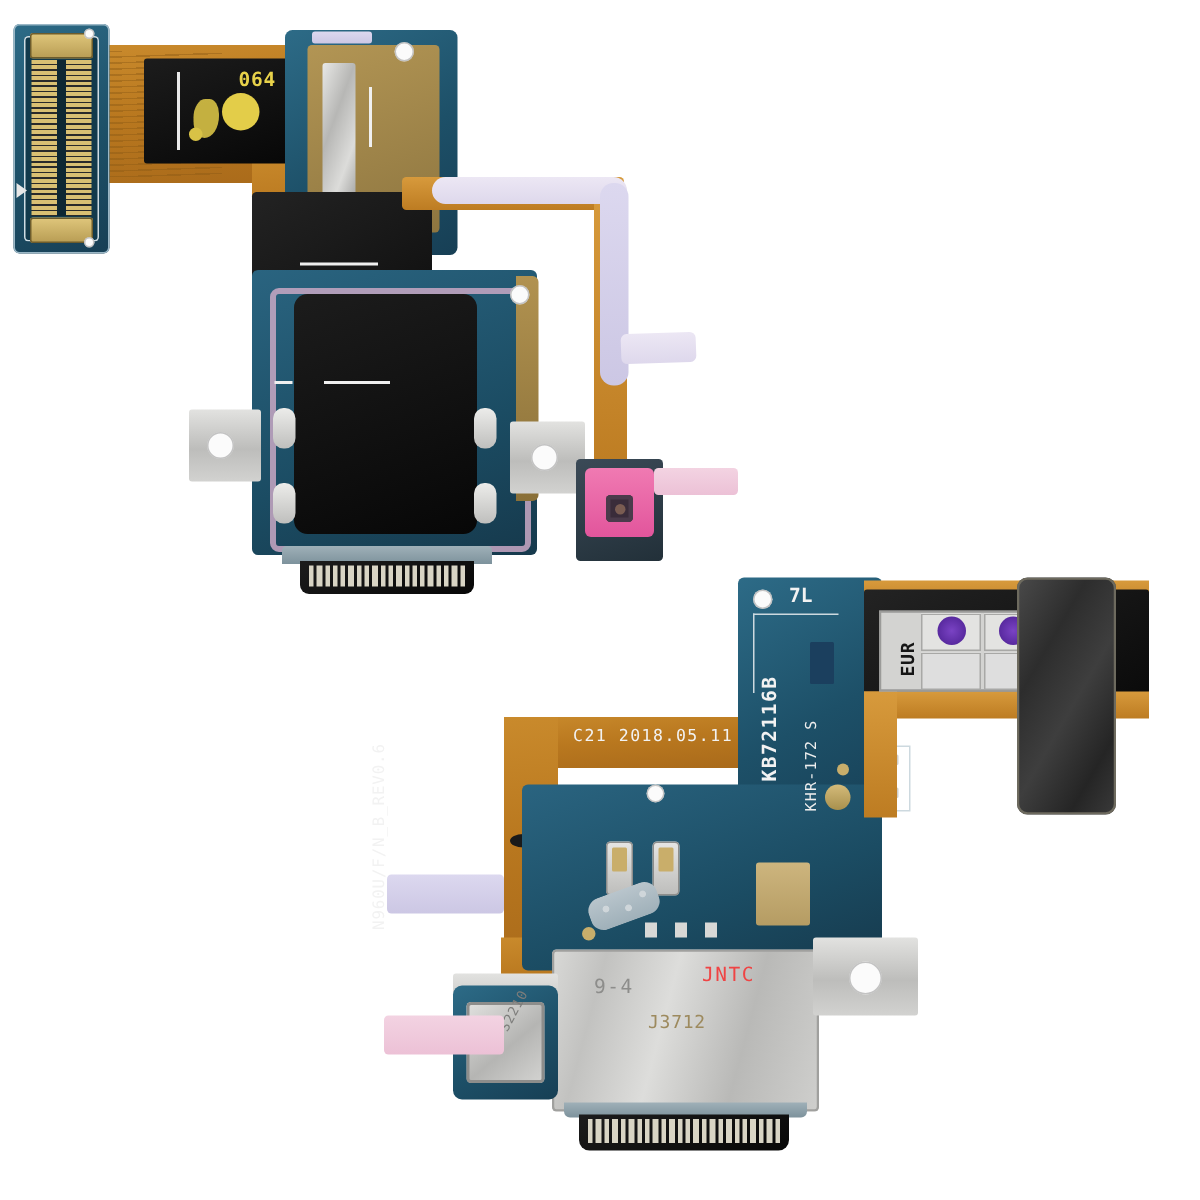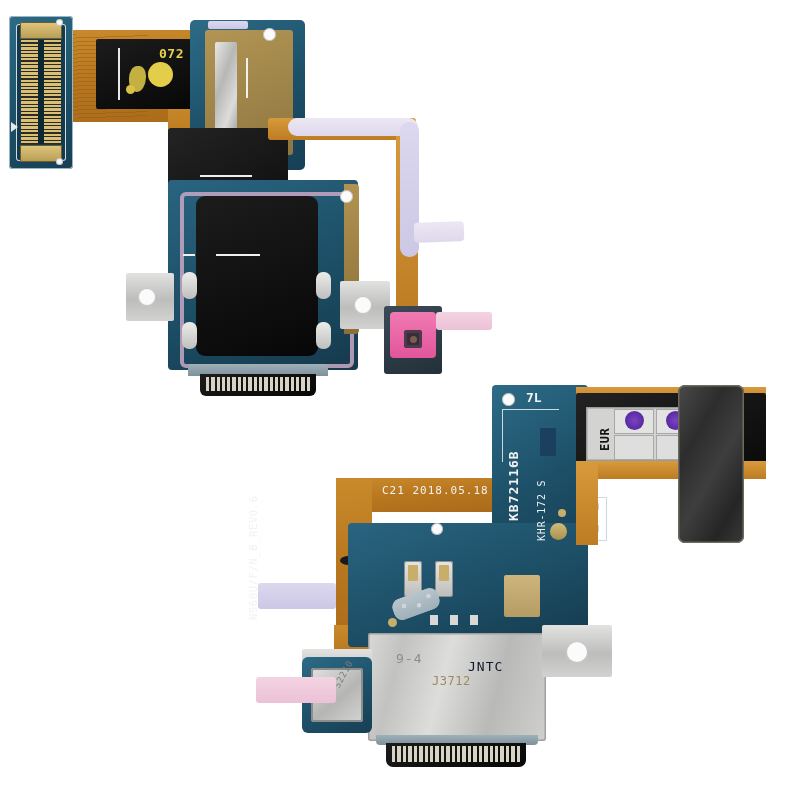--- a/index.html
+++ b/index.html
@@ -50,21 +50,21 @@
     <div class="part" style="left:62px;top:34px;width:86px;height:84px;opacity:.45;
                 background:repeating-linear-gradient(178deg,#8c5a14 0 1px,transparent 1px 4px);"></div>
 
     <div class="part blk" style="left:96px;top:39px;width:102px;height:70px;border-radius:2px;"></div>
     <div class="part" style="left:118px;top:48px;width:2px;height:52px;background:#e9e9e9;"></div>
 
     <div class="part" style="left:148px;top:62px;width:25px;height:25px;border-radius:50%;background:#e3cd49;"></div>
     <div class="part" style="left:129px;top:66px;width:17px;height:26px;border-radius:50% 40% 60% 45%;
                 background:#d8c246;opacity:.9;"></div>
     <div class="part" style="left:126px;top:85px;width:9px;height:9px;border-radius:50%;background:#d8c246;"></div>
-    <div class="lbl" style="left:159px;top:46px;font-size:13px;font-weight:bold;color:#e8d24a;letter-spacing:.5px;">072</div>
+    <div class="lbl" style="left:159px;top:46px;font-size:13px;font-weight:bold;color:#e8d24a;letter-spacing:.5px;">064</div>
 
     <div class="part pcb" style="left:9px;top:16px;width:64px;height:153px;border-radius:4px;
                 box-shadow:inset 0 0 0 1px #9ab7c6;"></div>
     <div class="part" style="left:16px;top:24px;width:50px;height:137px;border-radius:3px;
                 background:#123a4c;box-shadow:inset 0 0 0 1px #cfdde4;"></div>
 
     <div class="part" style="left:21px;top:40px;width:17px;height:104px;
                 background:repeating-linear-gradient(180deg,#d9c073 0 2.5px,#2a2a2a 2.5px 3.6px);"></div>
     <div class="part" style="left:44px;top:40px;width:17px;height:104px;
                 background:repeating-linear-gradient(180deg,#d9c073 0 2.5px,#2a2a2a 2.5px 3.6px);"></div>
@@ -169,21 +169,21 @@
     <div class="part tape-pink" style="left:436px;top:312px;width:56px;height:18px;border-radius:3px;"></div>
   </div>
 
   <div class="part" style="left:250px;top:375px;width:550px;height:420px;">
 
     <div class="part flex" style="left:86px;top:103px;width:180px;height:34px;"></div>
 
     <div class="part flex" style="left:86px;top:103px;width:36px;height:180px;"></div>
     <div class="part flex" style="left:84px;top:250px;width:38px;height:60px;"></div>
 
-    <div class="lbl" style="left:132px;top:109px;font-size:11px;color:#f2f2f2;letter-spacing:1px;">C21 2018.05.18</div>
+    <div class="lbl" style="left:132px;top:109px;font-size:11px;color:#f2f2f2;letter-spacing:1px;">C21 2018.05.11</div>
 
     <div class="lbl" style="left:-3px;top:245px;font-size:10.5px;color:#f2f2f2;letter-spacing:.6px;
                 transform:rotate(-90deg);transform-origin:left top;">N960U/F/N_B_REV0.6</div>
     <div class="part" style="left:90px;top:181px;width:18px;height:9px;border-radius:50%;background:#1a1a1a;"></div>
 
     <div class="part pcb" style="left:242px;top:10px;width:96px;height:170px;border-radius:4px;"></div>
     <div class="part pcb2" style="left:98px;top:148px;width:240px;height:124px;border-radius:4px;"></div>
 
     <div class="hole" style="left:252px;top:18px;width:13px;height:13px;"></div>
     <div class="lbl" style="left:276px;top:15px;font-size:13px;color:#f2f2f2;font-weight:bold;">7L</div>
@@ -247,21 +247,21 @@
                 box-shadow:inset 0 0 0 1px #a8a8a6;"></div>
     <div class="part" style="left:406px;top:60px;width:40px;height:25px;background:#dedede;
                 box-shadow:inset 0 0 0 1px #a8a8a6;"></div>
 
     <div class="part grey-shield" style="left:428px;top:10px;width:66px;height:158px;border-radius:7px;
                 box-shadow:inset 0 0 0 1.5px #6d6a5e;"></div>
 
     <div class="part shield" style="left:118px;top:258px;width:178px;height:108px;border-radius:3px;
                 box-shadow:inset 0 0 0 1.5px #a0a09e;"></div>
     <div class="lbl" style="left:146px;top:276px;font-size:13px;color:#8d8d8b;letter-spacing:1px;">9-4</div>
-    <div class="lbl" style="left:218px;top:284px;font-size:13px;color:#0f172a;letter-spacing:1px;">JNTC</div>
+    <div class="lbl" style="left:218px;top:268px;font-size:13px;color:#ef4444;letter-spacing:1px;">JNTC</div>
     <div class="lbl" style="left:182px;top:299px;font-size:12px;color:#9d8a5e;letter-spacing:.5px;">J3712</div>
 
     <div class="part" style="left:126px;top:360px;width:162px;height:10px;border-radius:0 0 4px 4px;
                 background:linear-gradient(180deg,#9fb0b8,#7d929c);"></div>
     <div class="part blk" style="left:136px;top:368px;width:140px;height:24px;border-radius:0 0 7px 7px;"></div>
     <div class="teeth" style="left:142px;top:371px;width:128px;height:16px;">
       <i></i>
         <i></i>
         <i></i>
         <i></i>

